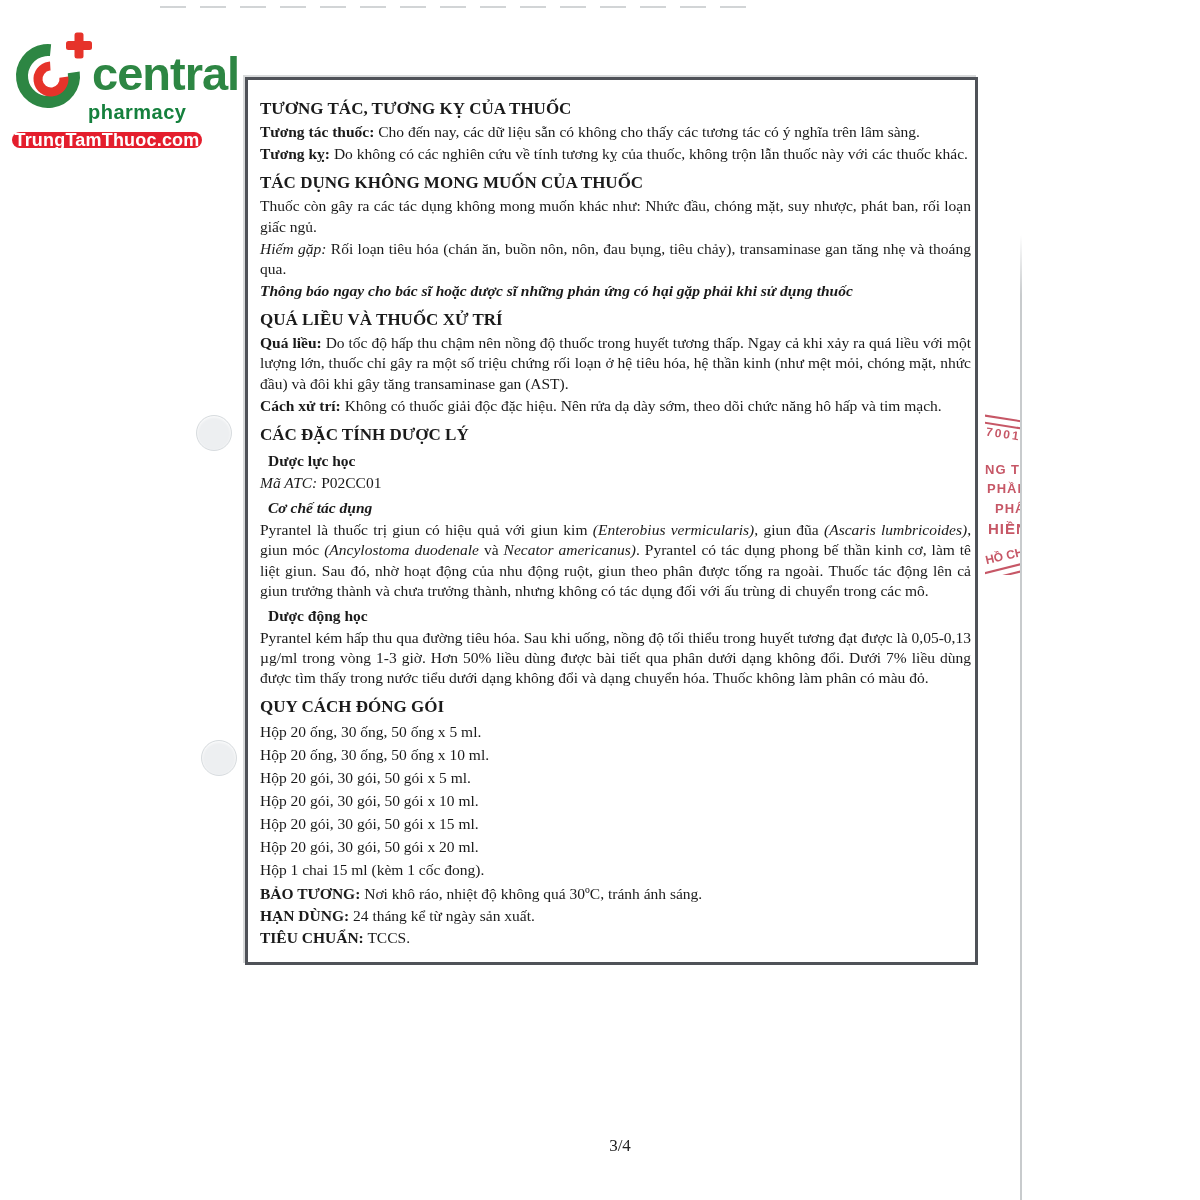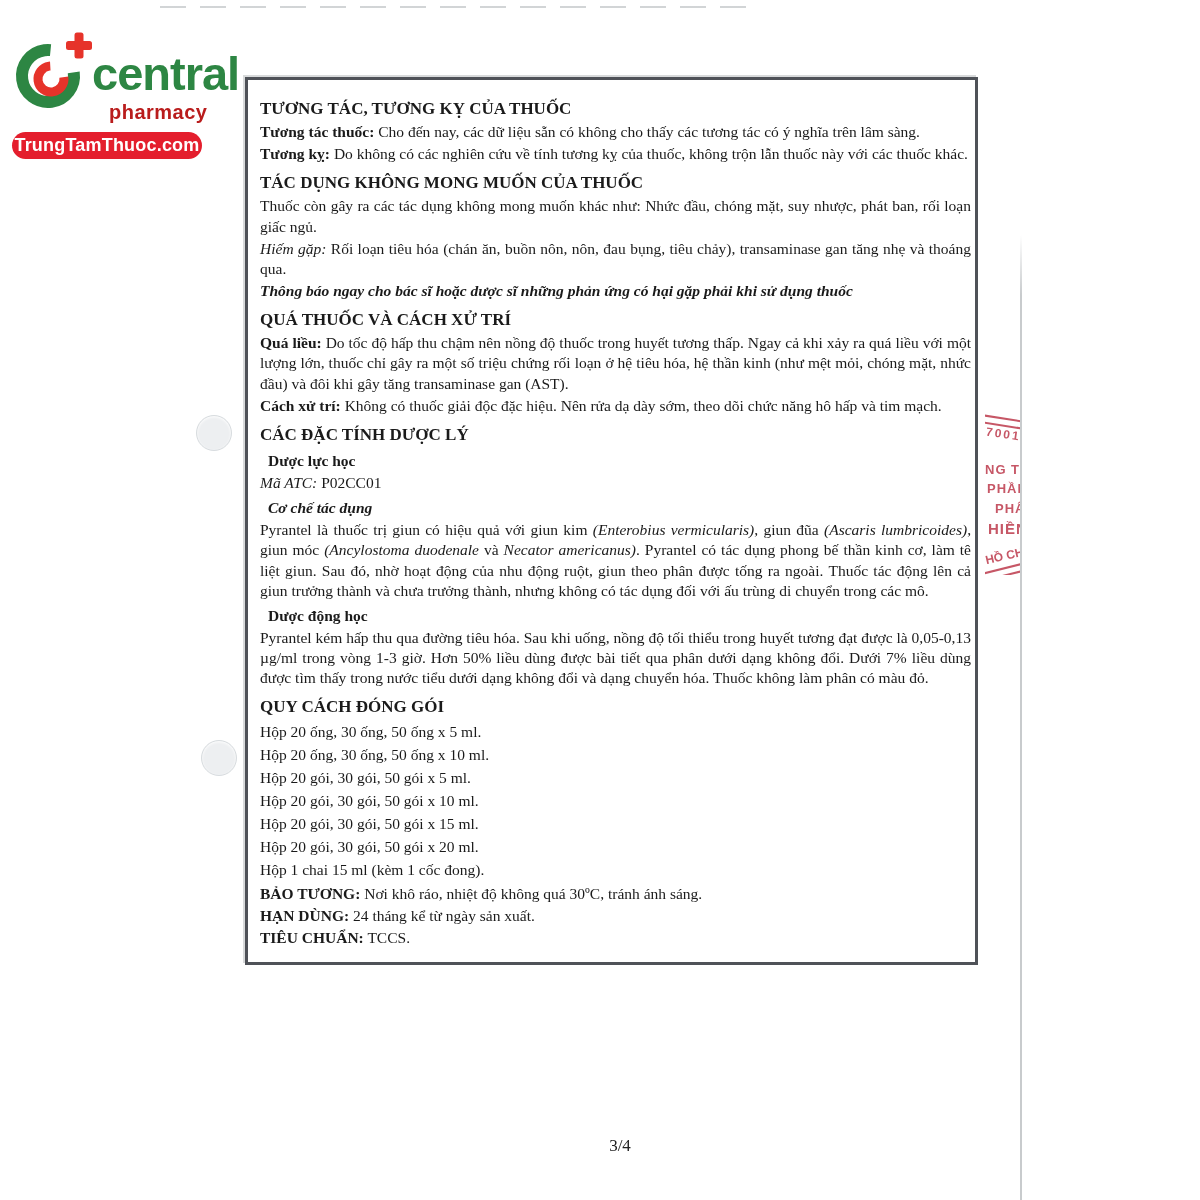--- a/index.html
+++ b/index.html
@@ -10,26 +10,26 @@
 
   
   .logo{position:absolute;left:10px;top:24px;width:230px;height:120px;}
   .logo-mark{position:absolute;left:4px;top:4px;}
   .brand-name{
     position:absolute;left:82px;top:26px;
     font-family:"Liberation Sans",sans-serif;font-weight:bold;font-size:47px;
     color:#2d8643;letter-spacing:-1px;line-height:1;
   }
   .brand-sub{
-    position:absolute;left:99px;top:78px;
+    position:absolute;left:78px;top:78px;
     font-family:"Liberation Sans",sans-serif;font-weight:bold;font-size:20px;
-    color:#b91c1c;letter-spacing:0.5px;line-height:1;
+    color:#15803d;letter-spacing:0.5px;line-height:1;
   }
   .brand-badge{
-    position:absolute;left:2px;top:108px;width:190px;height:27px;border-radius:14px;
+    position:absolute;left:2px;top:108px;width:190px;height:16px;border-radius:14px;
     background:#e41e2d;display:flex;align-items:center;justify-content:center;
     font-family:"Liberation Sans",sans-serif;font-weight:bold;font-size:18px;color:#ffffff;
     letter-spacing:0.2px;
   }
 
   
   .scan-line-top{
     position:absolute;left:160px;top:6px;width:600px;height:2px;opacity:.55;
     background:repeating-linear-gradient(90deg,#adb2b5 0 26px,transparent 26px 40px);
   }
@@ -101,21 +101,21 @@
 </div>
 
 <div class="sheet">
     <div class="blk h"><span>TƯƠNG TÁC, TƯƠNG KỴ CỦA THUỐC</span></div>
     <div class="blk p"><span class="b">Tương tác thuốc:</span><span> Cho đến nay, các dữ liệu sẵn có không cho thấy các tương tác có ý nghĩa trên lâm sàng.</span></div>
     <div class="blk p"><span class="b">Tương kỵ:</span><span> Do không có các nghiên cứu về tính tương kỵ của thuốc, không trộn lẫn thuốc này với các thuốc khác.</span></div>
     <div class="blk h"><span>TÁC DỤNG KHÔNG MONG MUỐN CỦA THUỐC</span></div>
     <div class="blk p"><span>Thuốc còn gây ra các tác dụng không mong muốn khác như: Nhức đầu, chóng mặt, suy nhược, phát ban, rối loạn giấc ngủ.</span></div>
     <div class="blk p"><span class="i">Hiếm gặp:</span><span> Rối loạn tiêu hóa (chán ăn, buồn nôn, nôn, đau bụng, tiêu chảy), transaminase gan tăng nhẹ và thoáng qua.</span></div>
     <div class="blk p"><span class="bi">Thông báo ngay cho bác sĩ hoặc dược sĩ những phản ứng có hại gặp phải khi sử dụng thuốc</span></div>
-    <div class="blk h"><span>QUÁ THUỐC VÀ CÁCH XỬ TRÍ</span></div>
+    <div class="blk h"><span>QUÁ LIỀU VÀ THUỐC XỬ TRÍ</span></div>
     <div class="blk p"><span class="b">Quá liều:</span><span> Do tốc độ hấp thu chậm nên nồng độ thuốc trong huyết tương thấp. Ngay cả khi xảy ra quá liều với một lượng lớn, thuốc chỉ gây ra một số triệu chứng rối loạn ở hệ tiêu hóa, hệ thần kinh (như mệt mỏi, chóng mặt, nhức đầu) và đôi khi gây tăng transaminase gan (AST).</span></div>
     <div class="blk p"><span class="b">Cách xử trí:</span><span> Không có thuốc giải độc đặc hiệu. Nên rửa dạ dày sớm, theo dõi chức năng hô hấp và tim mạch.</span></div>
     <div class="blk h"><span>CÁC ĐẶC TÍNH DƯỢC LÝ</span></div>
     <div class="blk sub"><span class="b">Dược lực học</span></div>
     <div class="blk p"><span class="i">Mã ATC:</span><span> P02CC01</span></div>
     <div class="blk sub"><span class="bi">Cơ chế tác dụng</span></div>
     <div class="blk p"><span>Pyrantel là thuốc trị giun có hiệu quả với giun kim </span><span class="i">(Enterobius vermicularis)</span><span>, giun đũa </span><span class="i">(Ascaris lumbricoides)</span><span>, giun móc </span><span class="i">(Ancylostoma duodenale</span><span> và </span><span class="i">Necator americanus)</span><span>. Pyrantel có tác dụng phong bế thần kinh cơ, làm tê liệt giun. Sau đó, nhờ hoạt động của nhu động ruột, giun theo phân được tống ra ngoài. Thuốc tác động lên cả giun trưởng thành và chưa trưởng thành, nhưng không có tác dụng đối với ấu trùng di chuyển trong các mô.</span></div>
     <div class="blk sub"><span class="b">Dược động học</span></div>
     <div class="blk p"><span>Pyrantel kém hấp thu qua đường tiêu hóa. Sau khi uống, nồng độ tối thiểu trong huyết tương đạt được là 0,05-0,13 µg/ml trong vòng 1-3 giờ. Hơn 50% liều dùng được bài tiết qua phân dưới dạng không đổi. Dưới 7% liều dùng được tìm thấy trong nước tiểu dưới dạng không đổi và dạng chuyển hóa. Thuốc không làm phân có màu đỏ.</span></div>
     <div class="blk h"><span>QUY CÁCH ĐÓNG GÓI</span></div>

